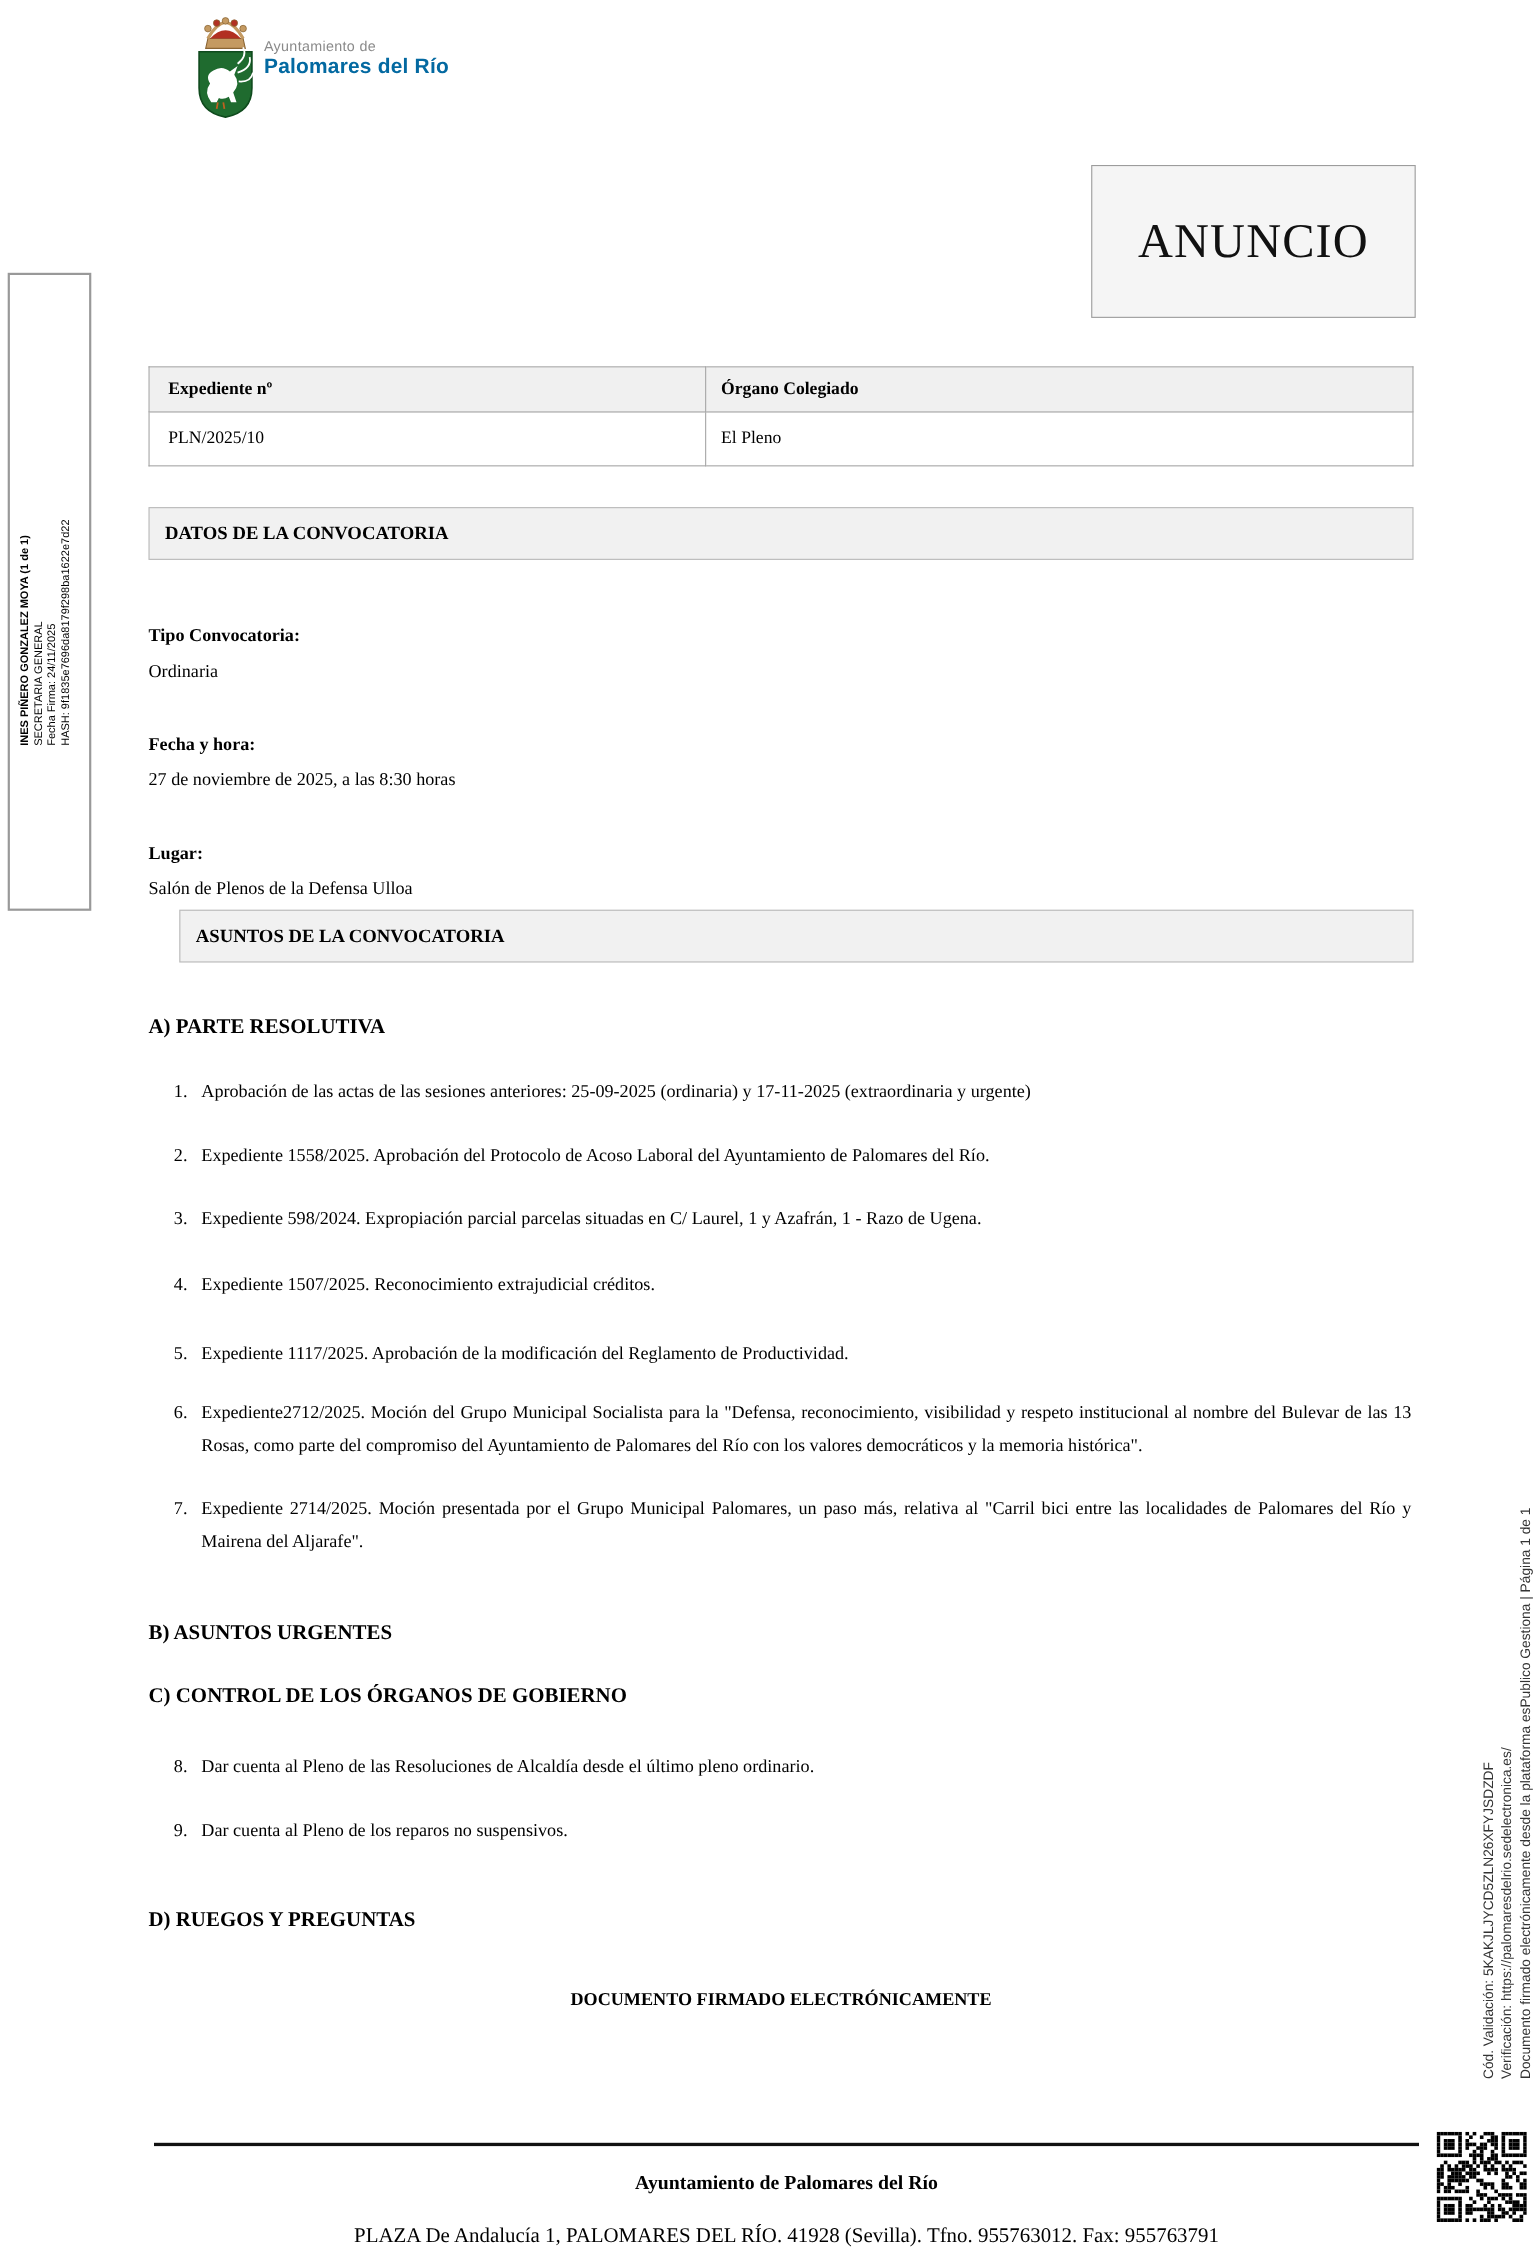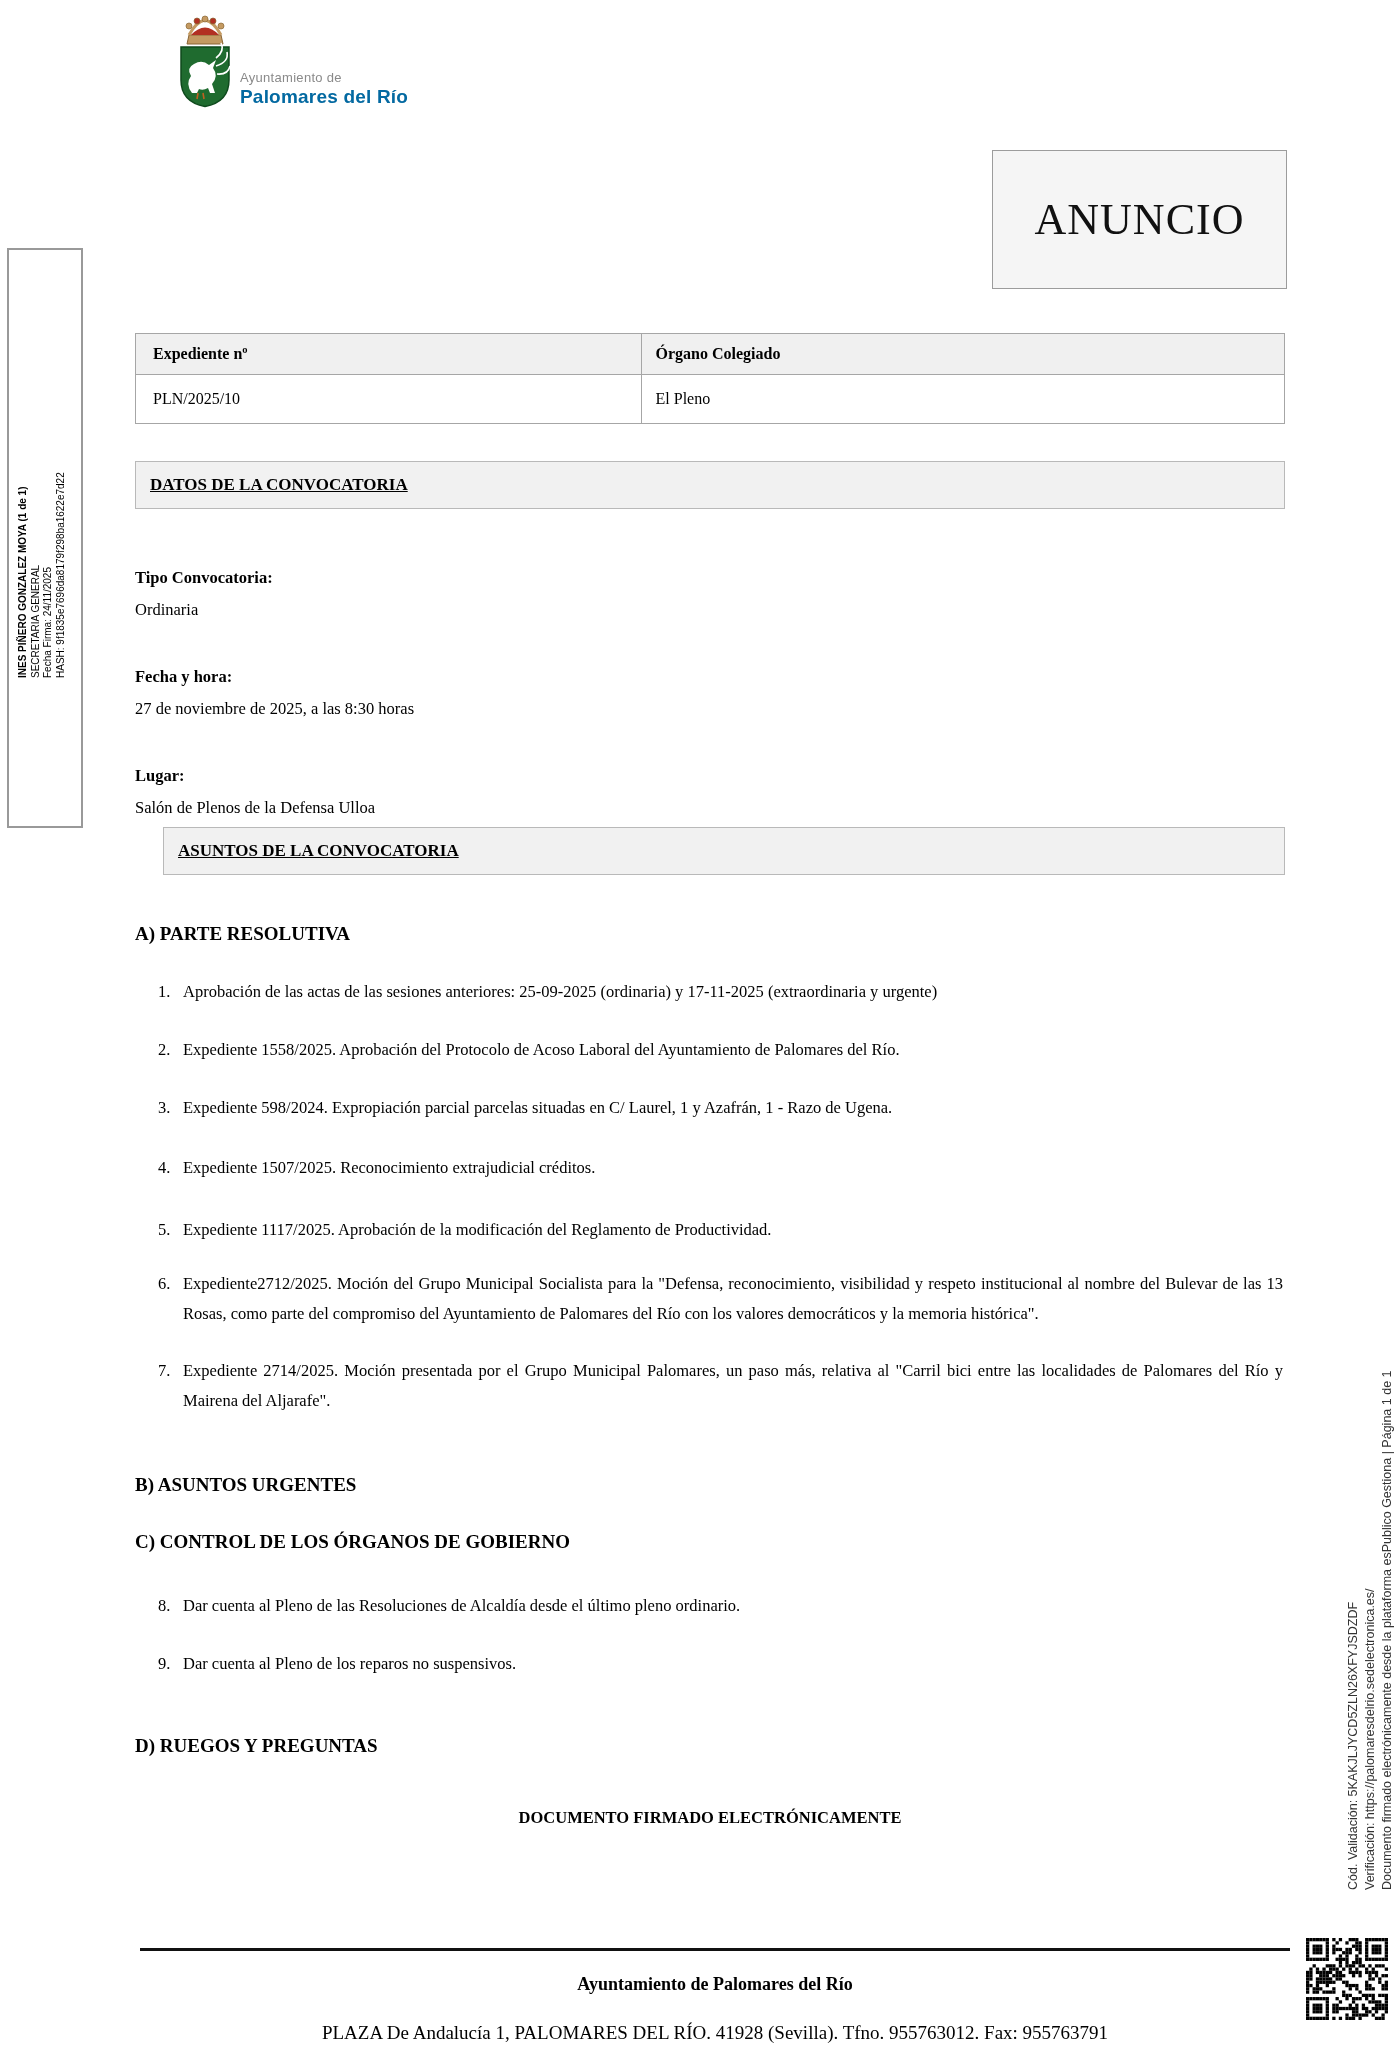--- a/index.html
+++ b/index.html
@@ -2,21 +2,21 @@
 <html><head>
 <meta charset="utf-8">
 <style>
   html,body{margin:0;padding:0;background:#ffffff;}
   .page{position:relative;width:1400px;height:2048px;background:#fff;overflow:hidden;
         font-family:"Liberation Serif","DejaVu Serif",serif;color:#000;}
 
   
   .logo{position:absolute;left:178px;top:14px;display:flex;align-items:flex-start;}
   .logo svg{display:block;}
-  .logo-text{margin-left:8px;margin-top:56px;font-family:"Liberation Sans","DejaVu Sans",sans-serif;}
+  .logo-text{margin-left:8px;margin-top:20px;font-family:"Liberation Sans","DejaVu Sans",sans-serif;}
   .logo-line1{font-size:13px;color:#8a8a8a;letter-spacing:.3px;}
   .logo-line2{font-size:19px;font-weight:bold;color:#0369a1;margin-top:1px;letter-spacing:.2px;}
 
   
   .anuncio-box{position:absolute;left:992px;top:150px;width:293px;height:137px;
     background:#f5f5f5;border:1px solid #9c9c9c;display:flex;align-items:center;justify-content:center;}
   .anuncio-box span{font-size:44px;letter-spacing:1px;color:#111;}
 
   
   .sig-box{position:absolute;left:7px;top:248px;width:72px;height:576px;border:2px solid #999;}
@@ -31,21 +31,21 @@
   
   .content{position:absolute;left:135px;top:333px;width:1150px;font-size:16.5px;}
 
   table.info{width:100%;border-collapse:collapse;}
   table.info td{border:1px solid #a6a6a6;padding:0 14px;vertical-align:middle;font-size:16px;}
   table.info tr.hd td{background:#f0f0f0;font-weight:bold;height:40px;}
   table.info tr.dt td{height:48px;}
   table.info td.c1{width:44%;padding-left:17px;}
 
   .bar{margin-top:37px;background:#f1f1f1;border:1px solid #b9b9b9;
-       padding:13px 14px;font-weight:bold;font-size:17px;text-decoration:underline;}
+       padding:13px 14px;font-weight:bold;font-size:17px;}
   .bar.asuntos{margin-top:8px;margin-left:28px;}
 
   .field-label{font-weight:bold;line-height:22px;}
   .field-value{line-height:22px;margin-top:10px;}
   .mt58{margin-top:58px;} .mt45{margin-top:45px;}
 
   .part-title{font-weight:bold;font-size:19px;line-height:22px;}
   .pt-a{margin-top:48px;} .pt-b{margin-top:58px;} .pt-c{margin-top:35px;} .pt-d{margin-top:56px;}
 
   .agenda-item{display:flex;margin-left:23px;line-height:30px;}

